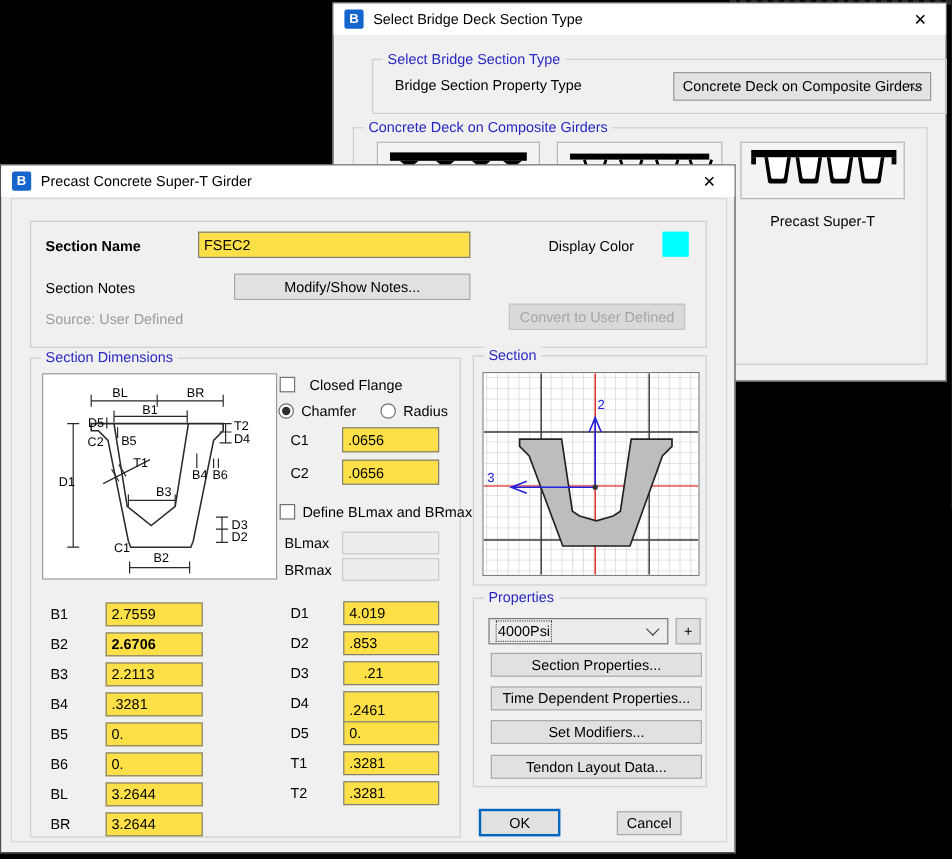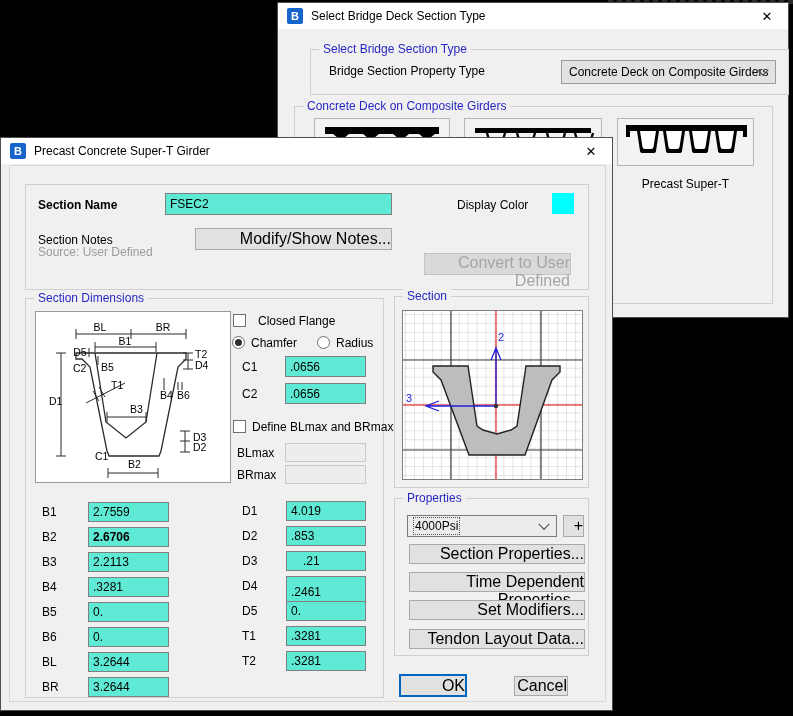--- a/index.html
+++ b/index.html
@@ -9,25 +9,25 @@
   .tb{position:absolute;left:0;top:0;right:0;height:26px;background:#fff;display:flex;align-items:center;padding-left:9px;gap:8px;}
   .bicon{width:16px;height:16px;background:#1565cd;border-radius:2px;color:#fff;font-weight:bold;
          font-size:11px;line-height:16px;text-align:center;flex:none;}
   .ttl{font-size:12px;white-space:nowrap;}
   .xbtn{position:absolute;right:0;top:0;width:42px;height:26px;display:flex;align-items:center;justify-content:center;font-size:13px;color:#000;cursor:default;}
   .grp{position:absolute;border:1px solid #cfcfcf;box-sizing:border-box;}
   .glabel{position:absolute;top:-8px;left:8px;background:#f0f0f0;padding:0 4px;color:#2727c3;line-height:15px;white-space:nowrap;}
   .lbl{position:absolute;white-space:nowrap;}
   .bold{font-weight:bold;}
   .gray{color:#9b9b9b;}
-  .tfield{position:absolute;background:#5eead4;border:1px solid #7f7f7f;font-size:12px;padding:1px 4px;
+  .tfield{position:absolute;background:#fde047;border:1px solid #7f7f7f;font-size:12px;padding:1px 4px;
           font-family:inherit;box-sizing:border-box;color:#000;}
   .tfield:disabled{background:#ededed;border-color:#c9c9c9;}
-  .btn{position:absolute;background:#e1e1e1;border:1px solid #a9a9a9;font-size:16px;font-family:inherit;
-       color:#000;box-sizing:border-box;padding:0;text-align:right;cursor:default;}
+  .btn{position:absolute;background:#e1e1e1;border:1px solid #a9a9a9;font-size:12px;font-family:inherit;
+       color:#000;box-sizing:border-box;padding:0;text-align:center;cursor:default;}
   .btn:disabled{background:#d9d9d9;border-color:#c4c4c4;color:#a5a5a5;}
   .btn.default{border:2px solid #0067c0;}
   .combo{position:absolute;background:#e2e2e2;border:1px solid #9b9b9b;box-sizing:border-box;
          display:flex;align-items:center;padding:0 24px 0 7px;white-space:nowrap;}
   .combo.focus .ctext{outline:1px dotted #555;outline-offset:1px;}
   .chev{position:absolute;right:8px;top:50%;width:7px;height:7px;border-right:1.5px solid #4a4a4a;
         border-bottom:1.5px solid #4a4a4a;transform:translateY(-72%) rotate(45deg);}
   .cb{position:absolute;display:flex;align-items:flex-start;gap:6px;white-space:nowrap;}
   .cb .box{width:13px;height:13px;background:#fff;border:1px solid #707070;box-sizing:border-box;flex:none;margin-top:0px;}
   .radio .circ{width:13px;height:13px;border-radius:50%;background:#fff;border:1px solid #707070;box-sizing:border-box;flex:none;position:relative;}
@@ -120,21 +120,21 @@
 
     <div class="grp" style="left:24px;top:46px;width:564px;height:106px;">
       <span class="lbl bold" style="left:12px;top:13px;">Section Name</span>
       <input class="tfield" style="left: 139px; top: 8px; width: 227px; height: 22px;" value="FSEC2">
       <span class="lbl" style="left:431px;top:13px;">Display Color</span>
       <div class="swatch" style="left:526px;top:8px;width:22px;height:21px;"></div>
 
       <span class="lbl" style="left:12px;top:48px;">Section Notes</span>
       <button class="btn" style="left:169px;top:43px;width:197px;height:22px;">Modify/Show Notes...</button>
 
-      <span class="lbl gray" style="left:12px;top:60px;">Source:  User Defined</span>
+      <span class="lbl gray" style="left:12px;top:74px;">Source:  User Defined</span>
       <button class="btn" style="left:398px;top:68px;width:147px;height:22px;" disabled="">Convert to User Defined</button>
     </div>
 
     <div class="grp" style="left:24px;top:160px;width:359px;height:400px;">
       <span class="glabel">Section Dimensions</span>
 
       <div class="sunken" style="left:9px;top:12px;width:196px;height:172px;border-color:#9a9a9a;">
         <svg width="194" height="170" viewBox="0 0 194 170">
           <g stroke="#2a2a2a" stroke-width="1.3" fill="none">
             <path d="M40 41 H150 V47 L142 55 L125 139 L123 144 H73 L71 139 L54 55 L46 47 H40 Z"></path>

